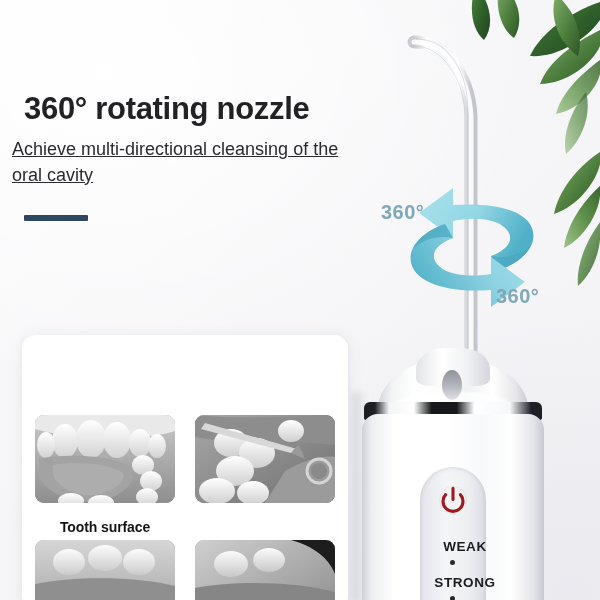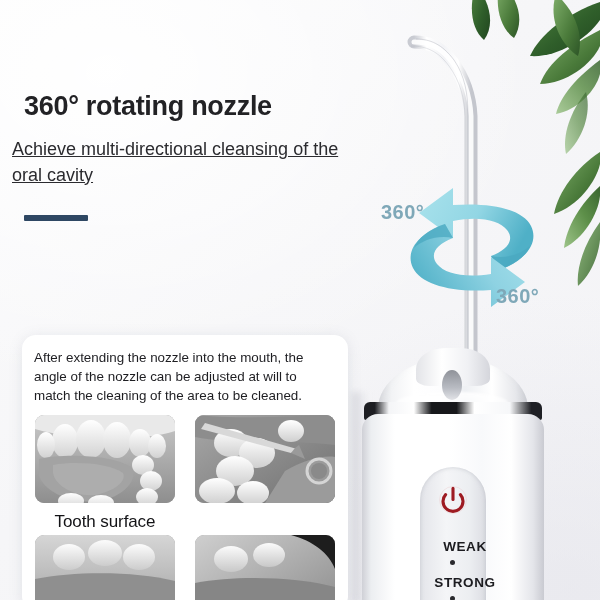--- a/index.html
+++ b/index.html
@@ -25,21 +25,21 @@
       radial-gradient(120% 90% at 18% 12%, rgba(255,255,255,0.95) 0%, rgba(255,255,255,0) 60%),
       radial-gradient(90% 70% at 95% 98%, rgba(226,226,233,0.55) 0%, rgba(255,255,255,0) 70%);
     pointer-events: none;
   }
 
   
   .headline {
     position: absolute;
     left: 24px;
     top: 92px;
-    font-size: 27px;
+    font-size: 31px;
     font-weight: 700;
     color: #222225;
     letter-spacing: -0.3px;
     line-height: 1.1;
     white-space: nowrap;
   }
   .subhead {
     position: absolute;
     left: 12px;
     top: 137px;
@@ -250,25 +250,25 @@
     width: 140px;
     height: 88px;
     border-radius: 9px;
     overflow: hidden;
     position: relative;
     background: #9a9a9a;
   }
   .thumb svg { display: block; }
   .thumb-caption {
     text-align: center;
-    font-size: 17px;
-    font-weight: 400;
+    font-size: 14px;
+    font-weight: 700;
     color: #131316;
     line-height: 1.14;
-    padding-top: 9px;
+    padding-top: 17px;
     letter-spacing: -0.1px;
   }
   .row2 { margin-top: 4px; }
 </style>
 </head>
 <body>
 
 <div id="stage">
 
   <div class="wall-shade"></div>
@@ -382,21 +382,20 @@
       <line x1="15" y1="3.4" x2="15" y2="14.4" stroke="#9e1b22" stroke-width="3.1" stroke-linecap="round"></line>
     </svg>
 
     <div class="mode-label mode-weak">WEAK</div>
     <div class="mode-dot dot-weak"></div>
     <div class="mode-label mode-strong">STRONG</div>
     <div class="mode-dot dot-strong"></div>
   </div>
 
   <div class="card">
-    <div class="card-text">After extending the nozzle into the mouth, the angle of the nozzle can be adjusted at will to match the cleaning of the area to be cleaned.</div>
 
     <div class="thumb-grid">
 
       <div class="thumb-cell">
         <div class="thumb">
           <svg width="140" height="88" viewBox="0 0 140 88">
             <defs>
               <linearGradient id="g1bg" x1="0" y1="0" x2="0" y2="1">
                 <stop offset="0%" stop-color="#c9c9c9"></stop>
                 <stop offset="100%" stop-color="#8e8e8e"></stop>

